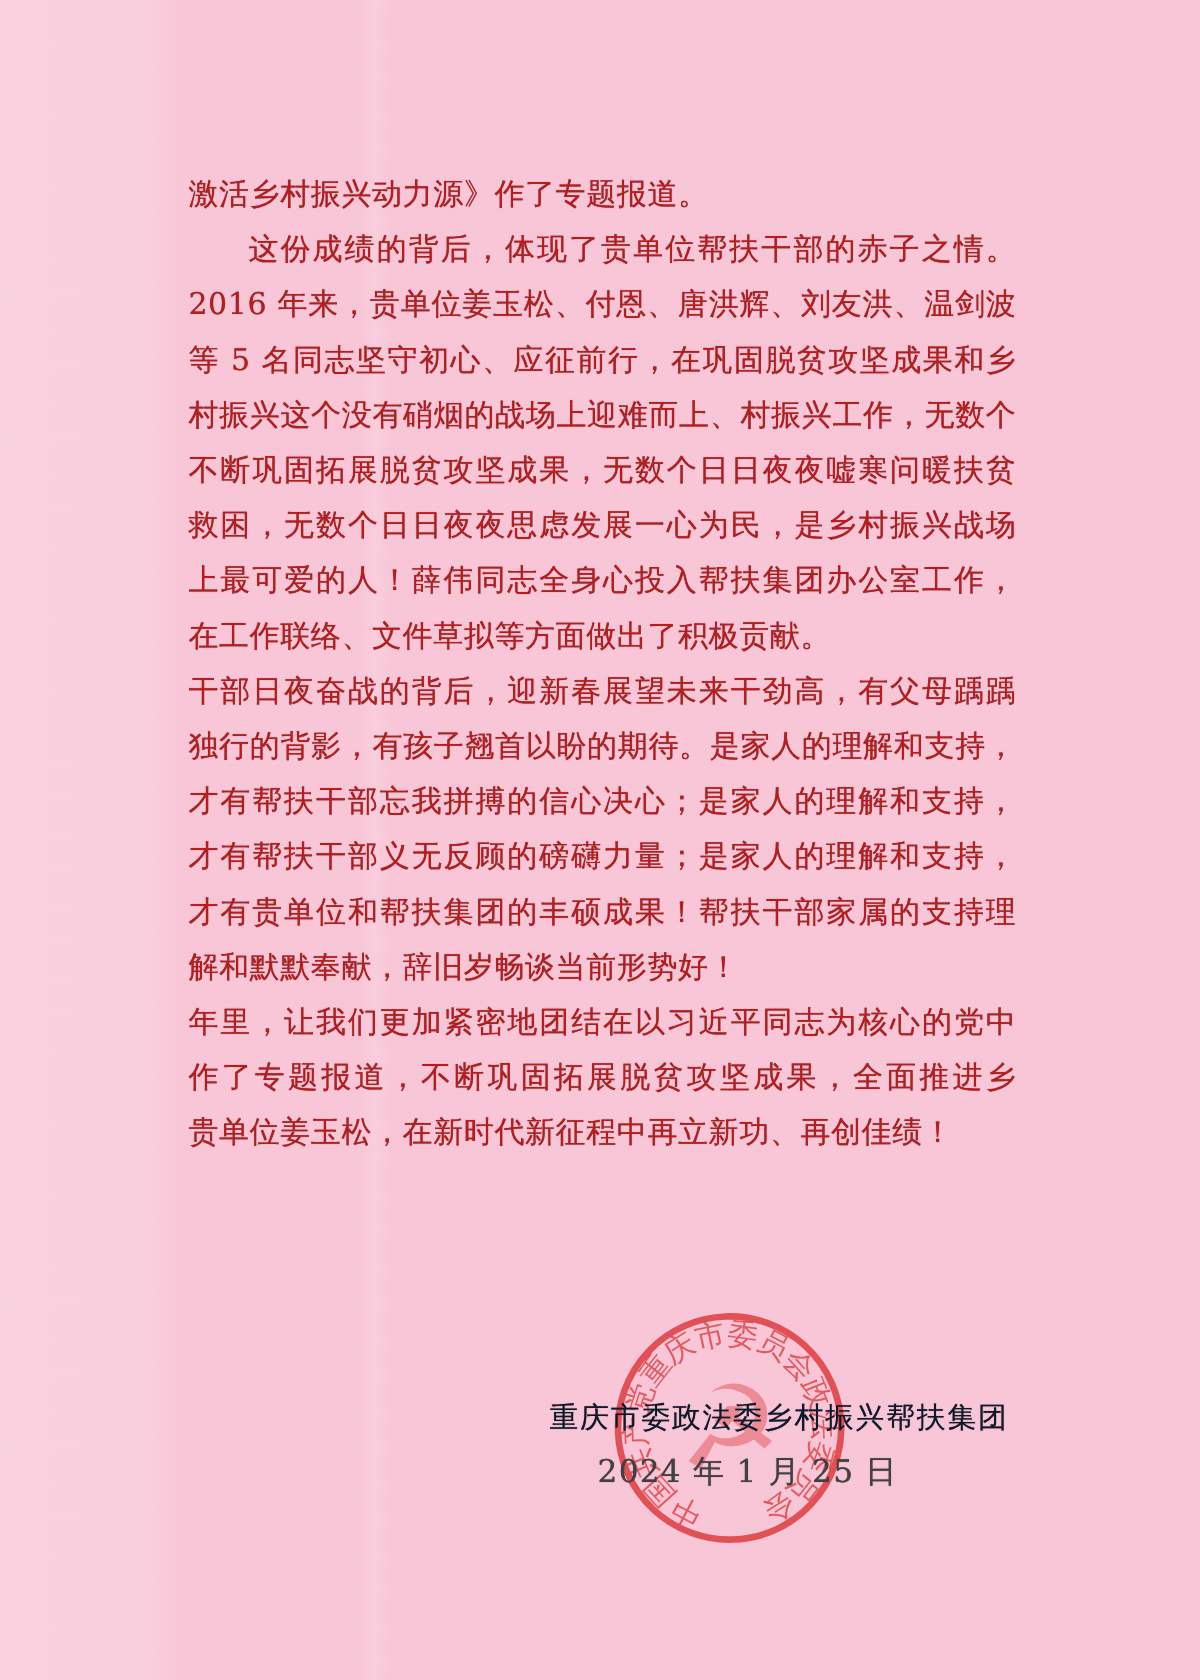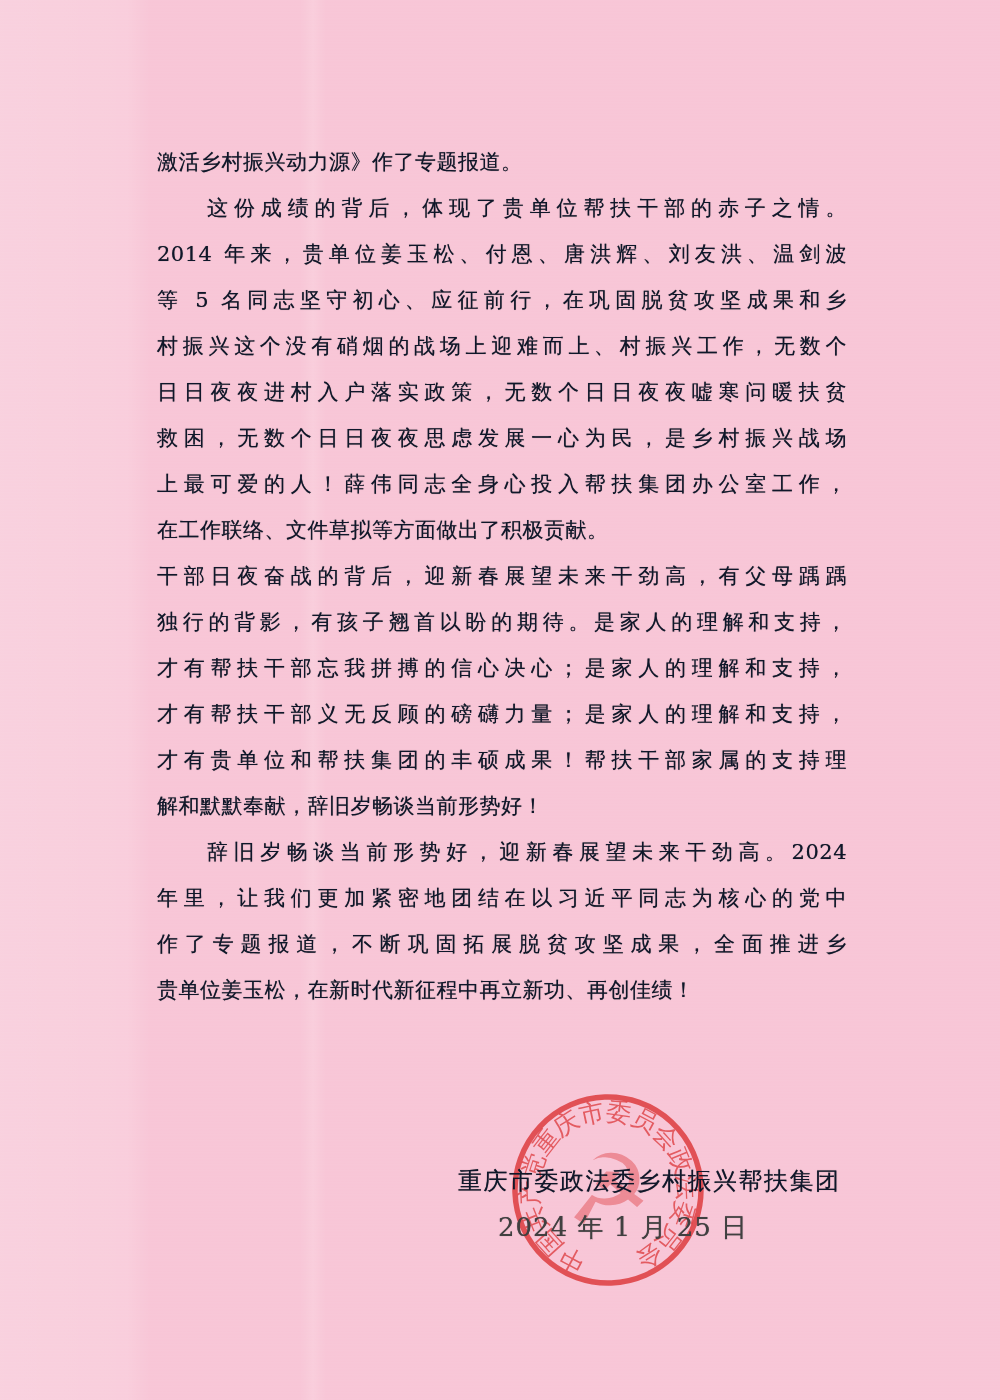--- a/index.html
+++ b/index.html
@@ -42,22 +42,22 @@
       rgba(255,255,255,0) 2px,
       rgba(255,230,240,0.05) 4px,
       rgba(255,255,255,0) 6px);
     pointer-events: none;
   }
   .body-text {
     position: absolute;
     left: 157px;
     top: 139px;
     width: 690px;
-    color: #0f172a;
-    font-size: 21px;
+    color: #b91c1c;
+    font-size: 25px;
     letter-spacing: 0.5px;
     text-shadow: 0 0 0.7px rgba(45,45,49,0.75);
   }
   .line {
     height: 46px;
     line-height: 46px;
     white-space: nowrap;
   }
   .line.fill {
     white-space: normal;
@@ -112,34 +112,33 @@
 <body>
 
 <div class="page">
   <div class="scan-band-left"></div>
   <div class="scan-streak" style="left:300px"></div>
   <div class="scan-grain"></div>
 
   <div class="body-text">
     <div class="line end">激活乡村振兴动力源》作了专题报道。</div>
     <div class="line indent fill">这份成绩的背后，体现了贵单位帮扶干部的赤子之情。</div>
-    <div class="line fill">2014 年来，贵单位姜玉松、付恩、唐洪辉、刘友洪、温剑波</div>
+    <div class="line fill">2016 年来，贵单位姜玉松、付恩、唐洪辉、刘友洪、温剑波</div>
     <div class="line fill">等 5 名同志坚守初心、应征前行，在巩固脱贫攻坚成果和乡</div>
     <div class="line fill">村振兴这个没有硝烟的战场上迎难而上、村振兴工作，无数个</div>
-    <div class="line fill">日日夜夜进村入户落实政策，无数个日日夜夜嘘寒问暖扶贫</div>
+    <div class="line fill">不断巩固拓展脱贫攻坚成果，无数个日日夜夜嘘寒问暖扶贫</div>
     <div class="line fill">救困，无数个日日夜夜思虑发展一心为民，是乡村振兴战场</div>
     <div class="line fill">上最可爱的人！薛伟同志全身心投入帮扶集团办公室工作，</div>
     <div class="line end">在工作联络、文件草拟等方面做出了积极贡献。</div>
     <div class="line fill">干部日夜奋战的背后，迎新春展望未来干劲高，有父母踽踽</div>
     <div class="line fill">独行的背影，有孩子翘首以盼的期待。是家人的理解和支持，</div>
     <div class="line fill">才有帮扶干部忘我拼搏的信心决心；是家人的理解和支持，</div>
     <div class="line fill">才有帮扶干部义无反顾的磅礴力量；是家人的理解和支持，</div>
     <div class="line fill">才有贵单位和帮扶集团的丰硕成果！帮扶干部家属的支持理</div>
     <div class="line end">解和默默奉献，辞旧岁畅谈当前形势好！</div>
-    <div class="line indent fill">辞旧岁畅谈当前形势好，迎新春展望未来干劲高。2024</div>
     <div class="line fill">年里，让我们更加紧密地团结在以习近平同志为核心的党中</div>
     <div class="line fill">作了专题报道，不断巩固拓展脱贫攻坚成果，全面推进乡</div>
     <div class="line end">贵单位姜玉松，在新时代新征程中再立新功、再创佳绩！</div>
   </div>
 
   <svg class="seal" viewBox="-110 -110 220 220" aria-hidden="true">
     <circle cx="0" cy="0" r="93" fill="none" stroke="#e23f3c" stroke-width="5.5" opacity="0.9"></circle>
     <g id="seal-ring" fill="#e23f3c" opacity="0.82" font-size="25" text-anchor="middle">
         <text transform="rotate(-150) translate(0,-70)">中</text>
         <text transform="rotate(-130) translate(0,-70)">国</text>

